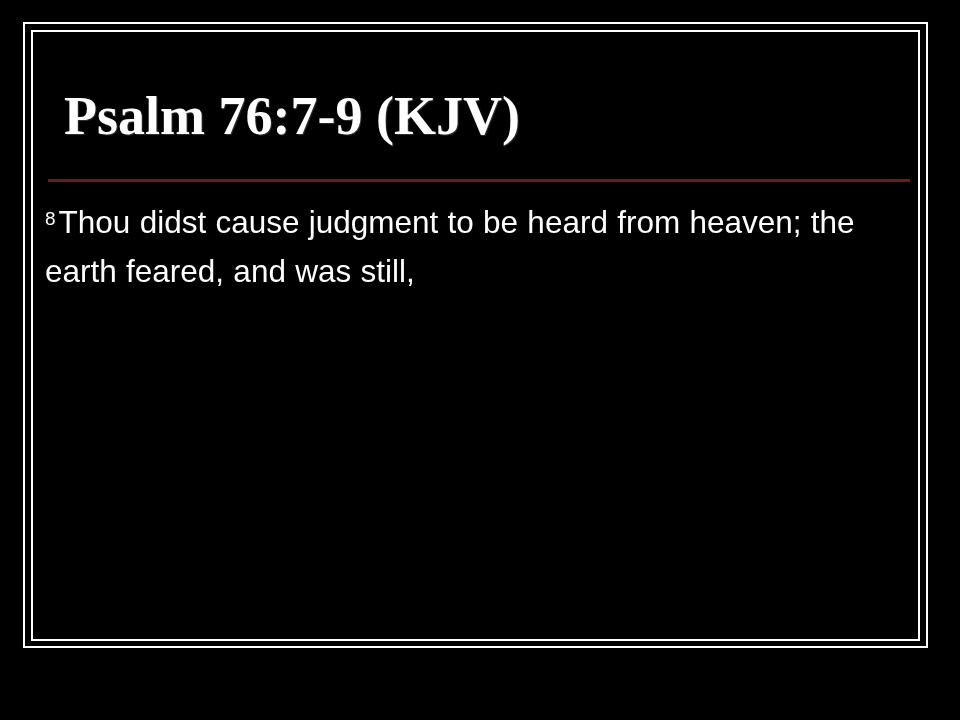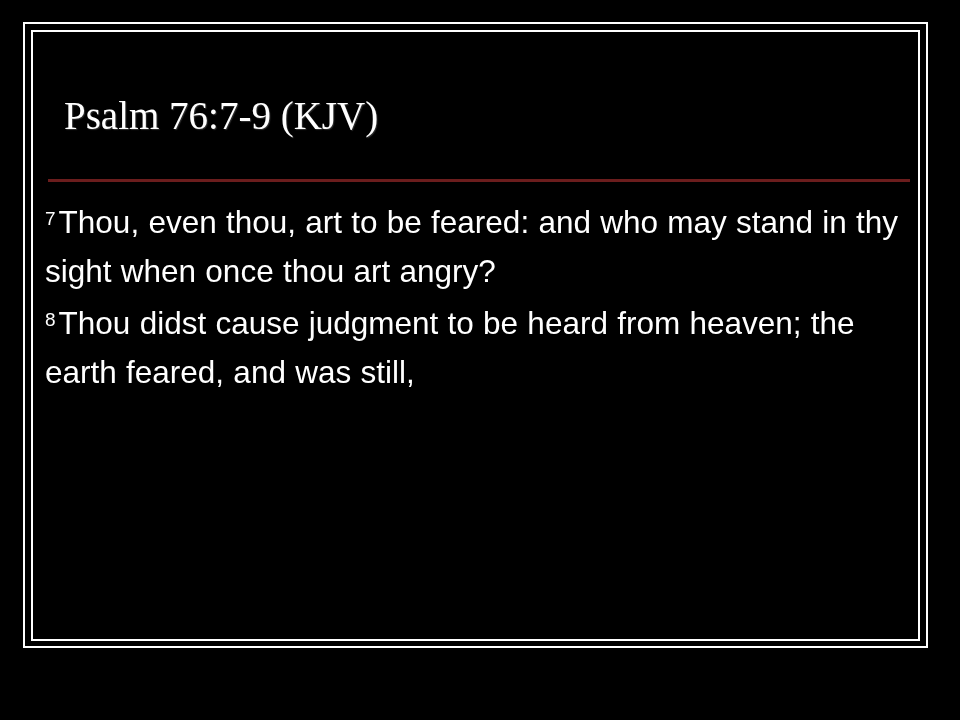--- a/index.html
+++ b/index.html
@@ -42,22 +42,22 @@
   .content {
     position: absolute;
     left: 45px;
     top: 90px;
     width: 870px;
     height: 540px;
   }
 
   .slide-title {
     font-family: "Liberation Serif", serif;
-    font-weight: normal;
-    font-size: 39px;
+    font-weight: bold;
+    font-size: 54px;
     line-height: 52px;
     color: #ffffff;
     letter-spacing: 0px;
     margin: 0 0 0 19px;
     padding: 0;
     white-space: nowrap;
     text-shadow: 1px 1px 1px rgba(90,90,90,0.55);
   }
 
   .title-rule {
@@ -105,23 +105,20 @@
   <div class="frame-inner"></div>
 
   <div class="content">
 
     <h1 class="slide-title">Psalm 76:7-9 (KJV)</h1>
 
     <div class="title-rule"></div>
 
     <div class="verses">
 
-      <p class="verse">
-        <span class="vnum">7</span><span>Thou, even thou, art to be feared: and who may stand in thy sight when once thou art angry?</span>
-      </p>
 
       <p class="verse">
         <span class="vnum">8</span><span>Thou didst cause judgment to be heard from heaven; the earth feared, and was still,</span>
       </p>
 
 
     </div>
   </div>
 </div>
 

